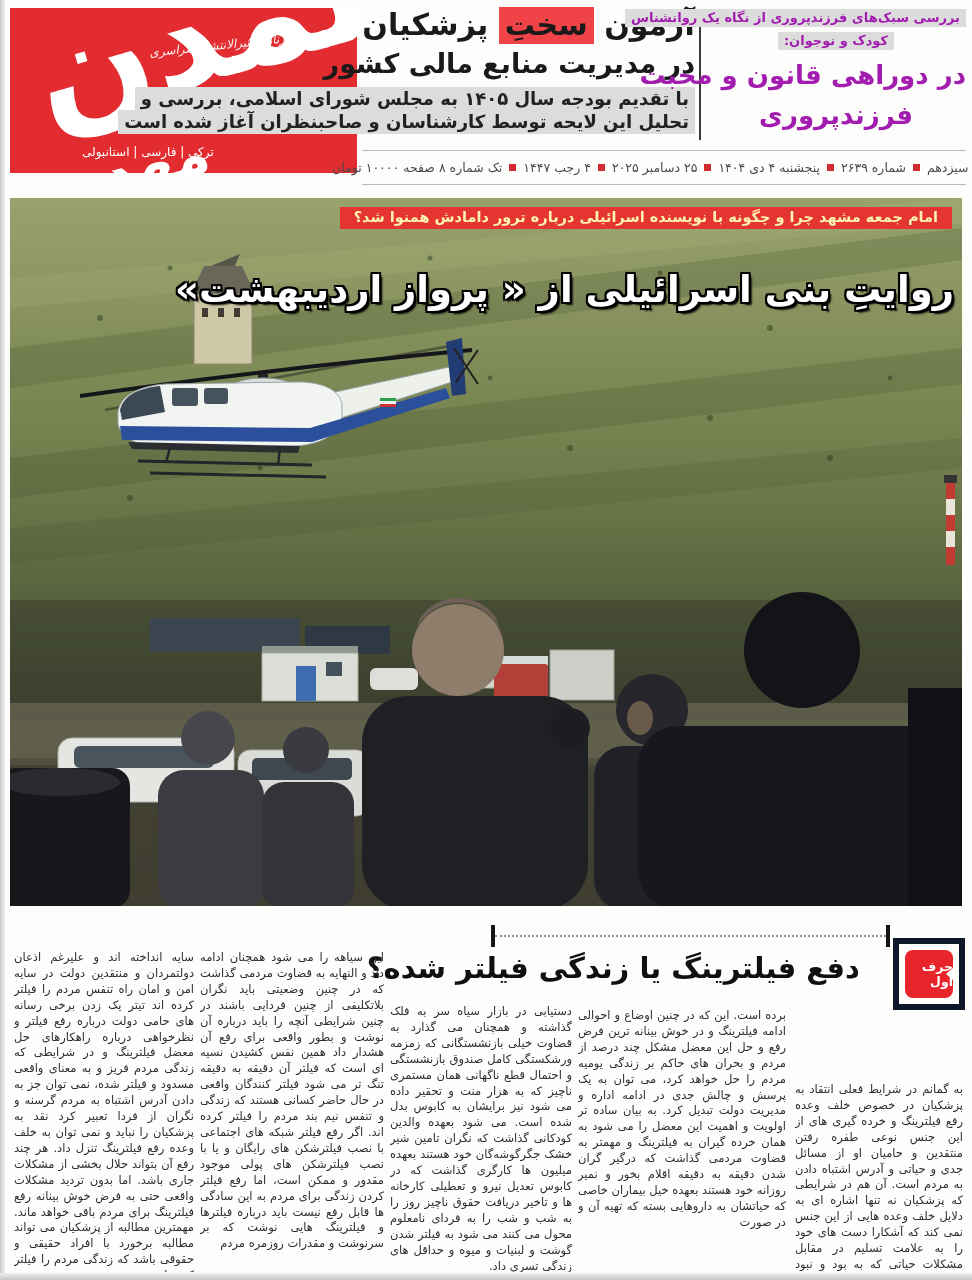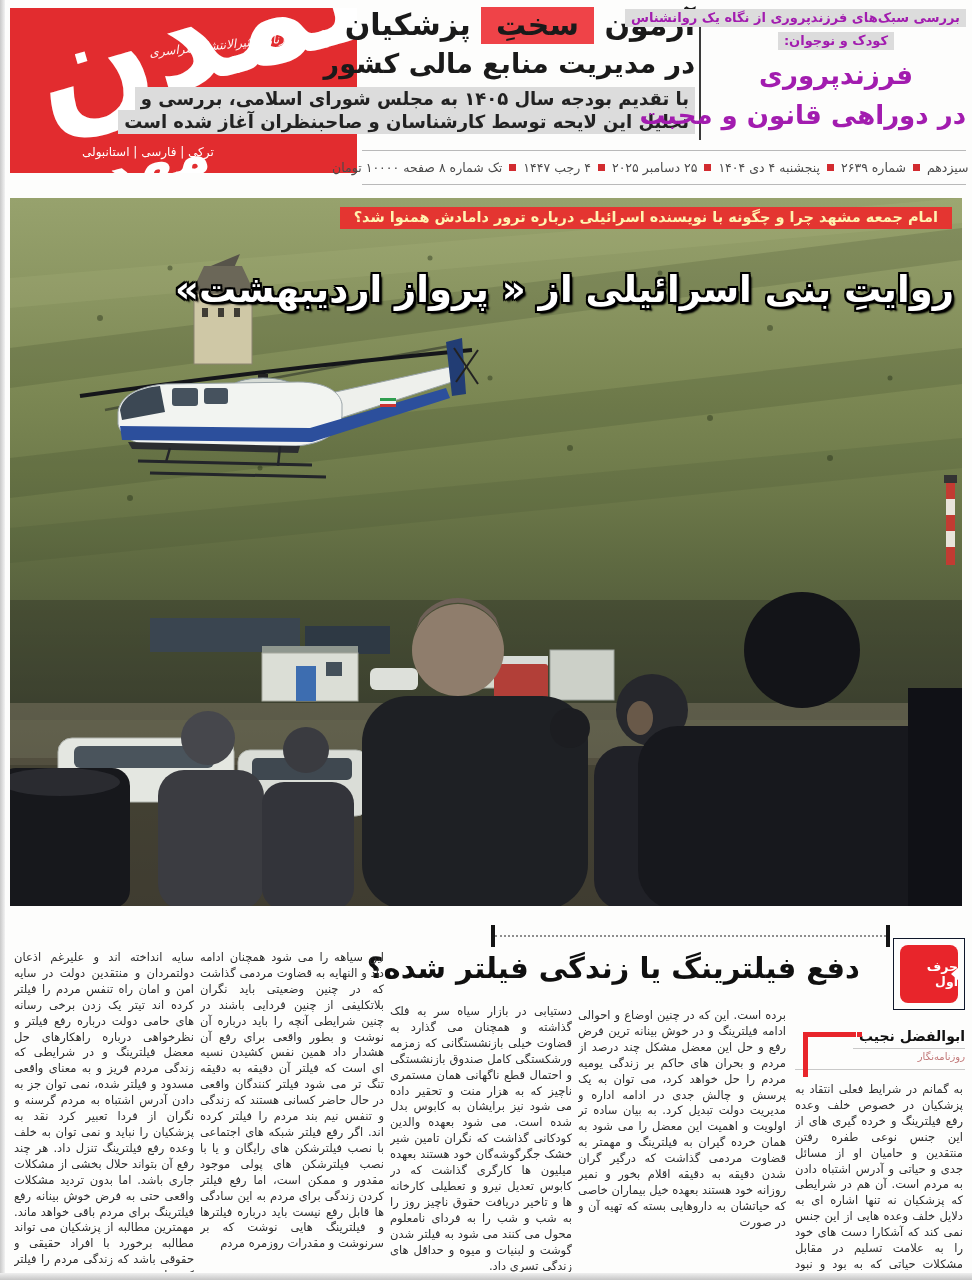--- a/index.html
+++ b/index.html
@@ -16,21 +16,21 @@
   .m-tagline{position:absolute;right:60px;top:30px;font-size:12px;font-style:italic;
              transform:rotate(-6deg);white-space:nowrap;opacity:.95;}
   .m-big{position:absolute;right:-14px;top:-42px;font-size:138px;font-weight:bold;
          transform:rotate(-16deg);line-height:1;white-space:nowrap;}
   .m-mahd{position:absolute;left:92px;bottom:-20px;font-size:58px;font-weight:bold;
           transform:rotate(-14deg);line-height:1;}
   .m-langs{position:absolute;left:72px;bottom:14px;font-size:12px;white-space:nowrap;}
   
   .top-center{position:absolute;left:362px;top:4px;width:333px;height:142px;text-align:center;color:#1a1a1a;}
   .tc-l1{font-size:30px;font-weight:bold;line-height:42px;white-space:nowrap;}
-  .hl-red{background:#ef4348;padding:0 15px 2px;}
+  .hl-red{background:#ef4348;padding:0 6px 2px;}
   .tc-l2{font-size:27px;font-weight:bold;line-height:36px;white-space:nowrap;}
   .tc-sub{margin-top:5px;font-size:18px;font-weight:bold;line-height:23px;color:#222;}
   .hl-gray{background:#dcdcdc;padding:1px 6px 2px;white-space:nowrap;}
   .divider-v{position:absolute;left:699px;top:10px;width:2px;height:130px;background:#3a3a3a;}
   
   .top-right{position:absolute;left:706px;top:6px;width:260px;text-align:center;color:#a21caf;}
   .tr-kicker{font-size:13px;font-weight:bold;line-height:23px;}
   .tr-h{font-size:26px;font-weight:bold;line-height:33px;margin-top:7px;white-space:nowrap;}
   
   .dateline{position:absolute;left:362px;top:150px;width:604px;height:33px;
@@ -49,21 +49,21 @@
       font-weight:bold;white-space:nowrap;letter-spacing:-.5px;
       text-shadow:0 0 3px #000,2px 0 0 #000,-2px 0 0 #000,0 2px 0 #000,0 -2px 0 #000,
       2px 2px 0 #000,-2px -2px 0 #000,2px -2px 0 #000,-2px 2px 0 #000,3px 3px 2px #000;margin-top:32px;}
   
   .rule-dotted{position:absolute;left:495px;top:935px;width:391px;border-top:2px dotted #8e8e8e;}
   .rule-cap{position:absolute;top:925px;width:4px;height:22px;background:#141414;}
   .cap-l{left:491px;} .cap-r{left:886px;}
   .art-headline{position:absolute;left:390px;top:951px;width:470px;text-align:center;
                 font-size:29px;font-weight:bold;color:#101010;white-space:nowrap;}
   .badge-frame{position:absolute;left:893px;top:938px;width:72px;height:72px;
-               border:1px solid #0f172a;box-sizing:border-box;padding:6px;}
+               border:6px solid #0f172a;box-sizing:border-box;padding:6px;}
   .badge-red{width:100%;height:100%;background:#e8252b;border-radius:8px;position:relative;
              display:flex;align-items:center;justify-content:center;color:#fff;
              font-size:12.5px;font-weight:bold;}
   .badge-notch{position:absolute;right:-1px;top:50%;transform:translateY(-50%);width:0;height:0;
                border-top:7px solid transparent;border-bottom:7px solid transparent;
                border-right:8px solid #ffffff;}
   .byline{position:absolute;left:795px;top:1026px;width:170px;}
   .bracket{position:absolute;left:8px;top:6px;width:48px;height:40px;
            border-top:5px solid #e8252b;border-left:5px solid #e8252b;}
   .bracket-dot{position:absolute;left:62px;top:6px;width:5px;height:5px;background:#e8252b;}
@@ -103,22 +103,22 @@
       <span class="hl-gray">تحلیل این لایحه توسط کارشناسان و صاحبنظران آغاز شده است</span>
     </div>
   </div>
   <div class="divider-v"></div>
 
   <div class="top-right">
     <div class="tr-kicker">
       <span class="hl-gray">بررسی سبک‌های فرزندپروری از نگاه یک روانشناس</span><br>
       <span class="hl-gray">کودک و نوجوان:</span>
     </div>
+    <div class="tr-h">در دوراهی قانون و محبت</div>
     <div class="tr-h">فرزندپروری</div>
-    <div class="tr-h">در دوراهی قانون و محبت</div>
   </div>
 
   <div class="dateline">
     <span>سال سیزدهم</span>
       <i class="sq"></i>
     <span>شماره ۲۶۳۹</span>
       <i class="sq"></i>
     <span>پنجشنبه ۴ دی ۱۴۰۴</span>
       <i class="sq"></i>
     <span>۲۵ دسامبر ۲۰۲۵</span>
@@ -249,28 +249,20 @@
   <div class="rule-cap cap-r"></div>
   <div class="art-headline">دفع فیلترینگ یا زندگی فیلتر شده؟</div>
 
   <div class="badge-frame">
     <div class="badge-red">
       <span>حرف اول</span>
       <i class="badge-notch"></i>
     </div>
   </div>
 
-  <div class="byline">
-    <div class="bracket"></div>
-    <div class="bracket-dot"></div>
-    <div class="author">ابوالفضل نجیب</div>
-    <div class="rule1"></div>
-    <div class="author-role">روزنامه‌نگار</div>
-    <div class="rule2"></div>
-  </div>
 
   <p class="bodycol c1">به گمانم در شرایط فعلی انتقاد به پزشکیان در خصوص خلف وعده رفع فیلترینگ و خرده گیری های از این جنس نوعی طفره رفتن منتقدین و حامیان او از مسائل جدی و حیاتی و آدرس اشتباه دادن به مردم است. آن هم در شرایطی که پزشکیان نه تنها اشاره ای به دلایل خلف وعده هایی از این جنس نمی کند که آشکارا دست های خود را به علامت تسلیم در مقابل مشکلات حیاتی که به بود و نبود موجودیت و مشروعیت نسبی و بر ناکارآمدی برای حل آنها تاکید دارد بالا</p>
   <p class="bodycol c2">برده است. این که در چنین اوضاع و احوالی ادامه فیلترینگ و در خوش بینانه ترین فرض رفع و حل این معضل مشکل چند درصد از مردم و بحران های حاکم بر زندگی یومیه مردم را حل خواهد کرد، می توان به یک پرسش و چالش جدی در ادامه اداره و مدیریت دولت تبدیل کرد. به بیان ساده تر اولویت و اهمیت این معضل را می شود به همان خرده گیران به فیلترینگ و مهمتر به قضاوت مردمی گذاشت که درگیر گران شدن دقیقه به دقیقه اقلام بخور و نمیر روزانه خود هستند بعهده خیل بیماران خاصی که حیاتشان به داروهایی بسته که تهیه آن و در صورت</p>
   <p class="bodycol c3">دستیابی در بازار سیاه سر به فلک گذاشته و همچنان می گذارد به قضاوت خیلی بازنشستگانی که زمزمه ورشکستگی کامل صندوق بازنشستگی و احتمال قطع ناگهانی همان مستمری ناچیز که به هزار منت و تحقیر داده می شود نیز برایشان به کابوس بدل شده است. می شود بعهده والدین کودکانی گذاشت که نگران تامین شیر خشک جگرگوشه‌گان خود هستند بعهده میلیون ها کارگری گذاشت که در کابوس تعدیل نیرو و تعطیلی کارخانه ها و تاخیر دریافت حقوق ناچیز روز را به شب و شب را به فردای نامعلوم محول می کنند می شود به فیلتر شدن گوشت و لبنیات و میوه و حداقل های زندگی تسری داد.</p>
   <p class="bodycol c4">این سیاهه را می شود همچنان ادامه داد و النهایه به قضاوت مردمی گذاشت که در چنین وضعیتی باید نگران بلاتکلیفی از چنین فردایی باشند در چنین شرایطی آنچه را باید درباره آن نوشت و بطور واقعی برای رفع آن هشدار داد همین نفس کشیدن نسیه ای است که فیلتر آن دقیقه به دقیقه تنگ تر می شود فیلتر کنندگان واقعی در حال حاضر کسانی هستند که زندگی و تنفس نیم بند مردم را فیلتر کرده اند. اگر رفع فیلتر شبکه های اجتماعی با نصب فیلترشکن های رایگان و یا با نصب فیلترشکن های پولی موجود مقدور و ممکن است، اما رفع فیلتر کردن زندگی برای مردم به این سادگی ها قابل رفع نیست باید درباره فیلترها و فیلترینگ هایی نوشت که بر سرنوشت و مقدرات روزمره مردم</p>
   <p class="bodycol c5">سایه انداخته اند و علیرغم اذعان دولتمردان و منتقدین دولت در سایه امن و امان راه تنفس مردم را فیلتر کرده اند تیتر یک زدن برخی رسانه های حامی دولت درباره رفع فیلتر و نظرخواهی درباره راهکارهای حل معضل فیلترینگ و در شرایطی که زندگی مردم فریز و به معنای واقعی مسدود و فیلتر شده، نمی توان جز به دادن آدرس اشتباه به مردم گرسنه و نگران از فردا تعبیر کرد نقد به پزشکیان را نباید و نمی توان به خلف وعده رفع فیلترینگ تنزل داد. هر چند رفع آن بتواند حلال بخشی از مشکلات جاری باشد. اما بدون تردید مشکلات واقعی حتی به فرض خوش بینانه رفع فیلترینگ برای مردم باقی خواهد ماند. مهمترین مطالبه از پزشکیان می تواند مطالبه برخورد با افراد حقیقی و حقوقی باشد که زندگی مردم را فیلتر کرده اند.</p>
 
   <div class="edge-left"></div>
   <div class="edge-bottom"></div>
 </div>

